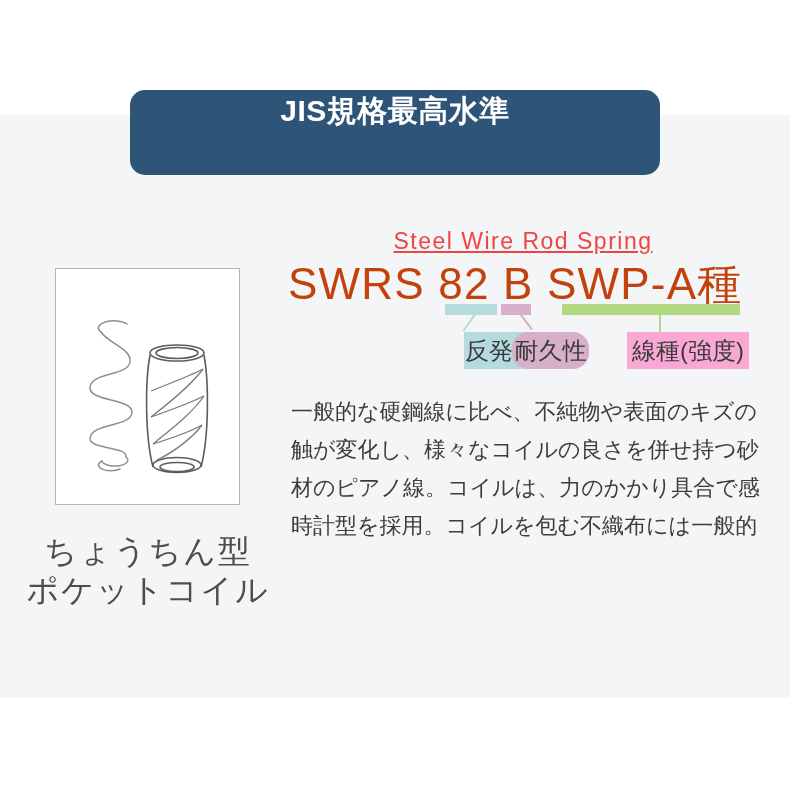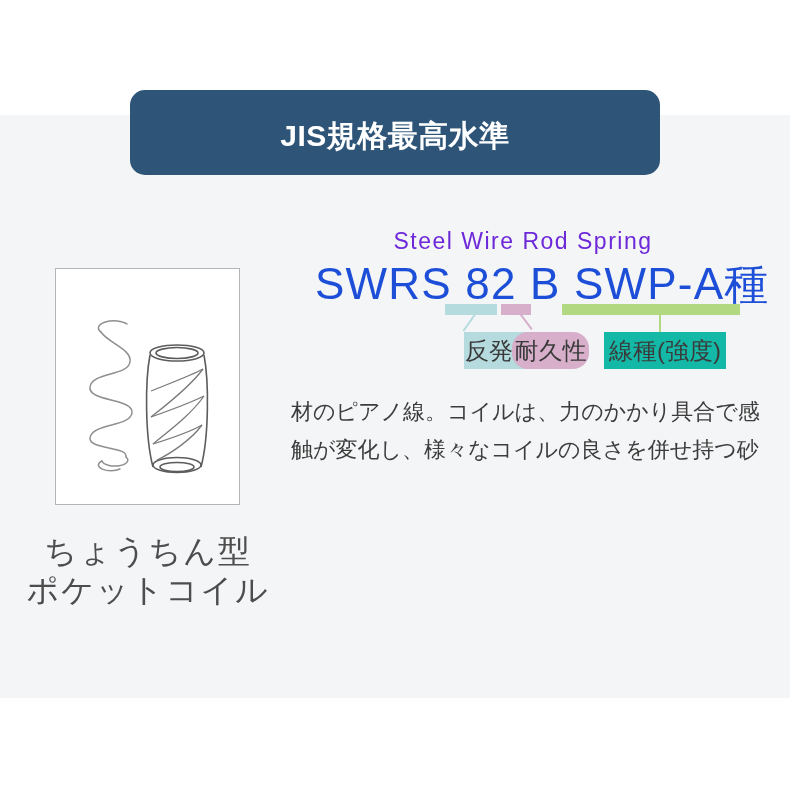--- a/index.html
+++ b/index.html
@@ -19,21 +19,21 @@
   
   .banner {
     position: absolute;
     left: 130px; top: 90px;
     width: 530px; height: 85px;
     border-radius: 15px;
     display: flex;
     align-items: baseline;
     justify-content: center;
     gap: 13px;
-    padding-top: 26px;
+    padding-top: 1px;
     color: #ffffff;
   }
   .banner-prefix { font-size: 30px; font-weight: 700; letter-spacing: 0.5px; }
   .banner-title  { font-size: 50px; font-weight: 700; letter-spacing: 1px; }
   
   .coil-box {
     position: absolute;
     left: 55px; top: 268px;
     width: 185px; height: 237px;
     background: #ffffff;
@@ -51,31 +51,31 @@
     color: #4d4d4d;
   }
   
   .eyebrow {
     position: absolute;
     left: 288px; top: 228px;
     width: 470px;
     text-align: center;
     font-size: 23px;
     letter-spacing: 1.5px;
-    color: #6d28d9;
+    color: #ef4444;
+    text-decoration: underline;
   }
   .spec-heading {
     position: absolute;
     left: 288px; top: 262px;
     white-space: nowrap;
     font-size: 44px;
     letter-spacing: 1.2px;
-    color: #1d4ed8;
+    color: #c2410c;
     line-height: 1;
-    margin-left: 27px;
   }
   .hl-bar { position: absolute; top: 304px; height: 11px; }
   .hl-bar-1 { left: 445px; width: 52px; }
   .hl-bar-2 { left: 501px; width: 30px; }
   .hl-bar-3 { left: 562px; width: 178px; }
   .connector { position: absolute; width: 2px; transform-origin: top left; }
   .conn-1 { left: 474px; top: 314px; height: 20px; transform: rotate(35deg); }
   .conn-2 { left: 519px; top: 314px; height: 20px; transform: rotate(-37deg); }
   .conn-3 { left: 659px; top: 314px; height: 19px; }
   .anno-label {
@@ -151,18 +151,20 @@
 <div class="hl-bar hl-bar-1" style="background: rgb(181, 219, 222);"></div>
 <div class="hl-bar hl-bar-2" style="background: rgb(215, 175, 202);"></div>
 <div class="hl-bar hl-bar-3" style="background: rgb(178, 216, 129);"></div>
 
 <div class="connector conn-1" style="background: rgb(181, 219, 222);"></div>
 <div class="connector conn-2" style="background: rgb(215, 175, 202);"></div>
 <div class="connector conn-3" style="background: rgb(178, 216, 129);"></div>
 
 <div class="anno-label anno-label-1" style="background: rgb(181, 219, 222);">反発力</div>
 <div class="anno-label anno-label-2" style="background: rgb(215, 175, 202); border-radius: 16px;">耐久性</div>
-<div class="anno-label anno-label-3" style="background: #14b8a6;">線種(強度)</div>
+<div class="anno-label anno-label-3" style="background: #f9a8d4; margin-left: 23px;">線種(強度)</div>
 
 <div class="paragraph">
+  <div class="para-line">一般的な硬鋼線に比べ、不純物や表面のキズの</div>
+  <div class="para-line">触が変化し、様々なコイルの良さを併せ持つ砂</div>
   <div class="para-line">材のピアノ線。コイルは、力のかかり具合で感</div>
-  <div class="para-line">触が変化し、様々なコイルの良さを併せ持つ砂</div>
+  <div class="para-line">時計型を採用。コイルを包む不織布には一般的</div>
 </div>
 
 </body></html>

